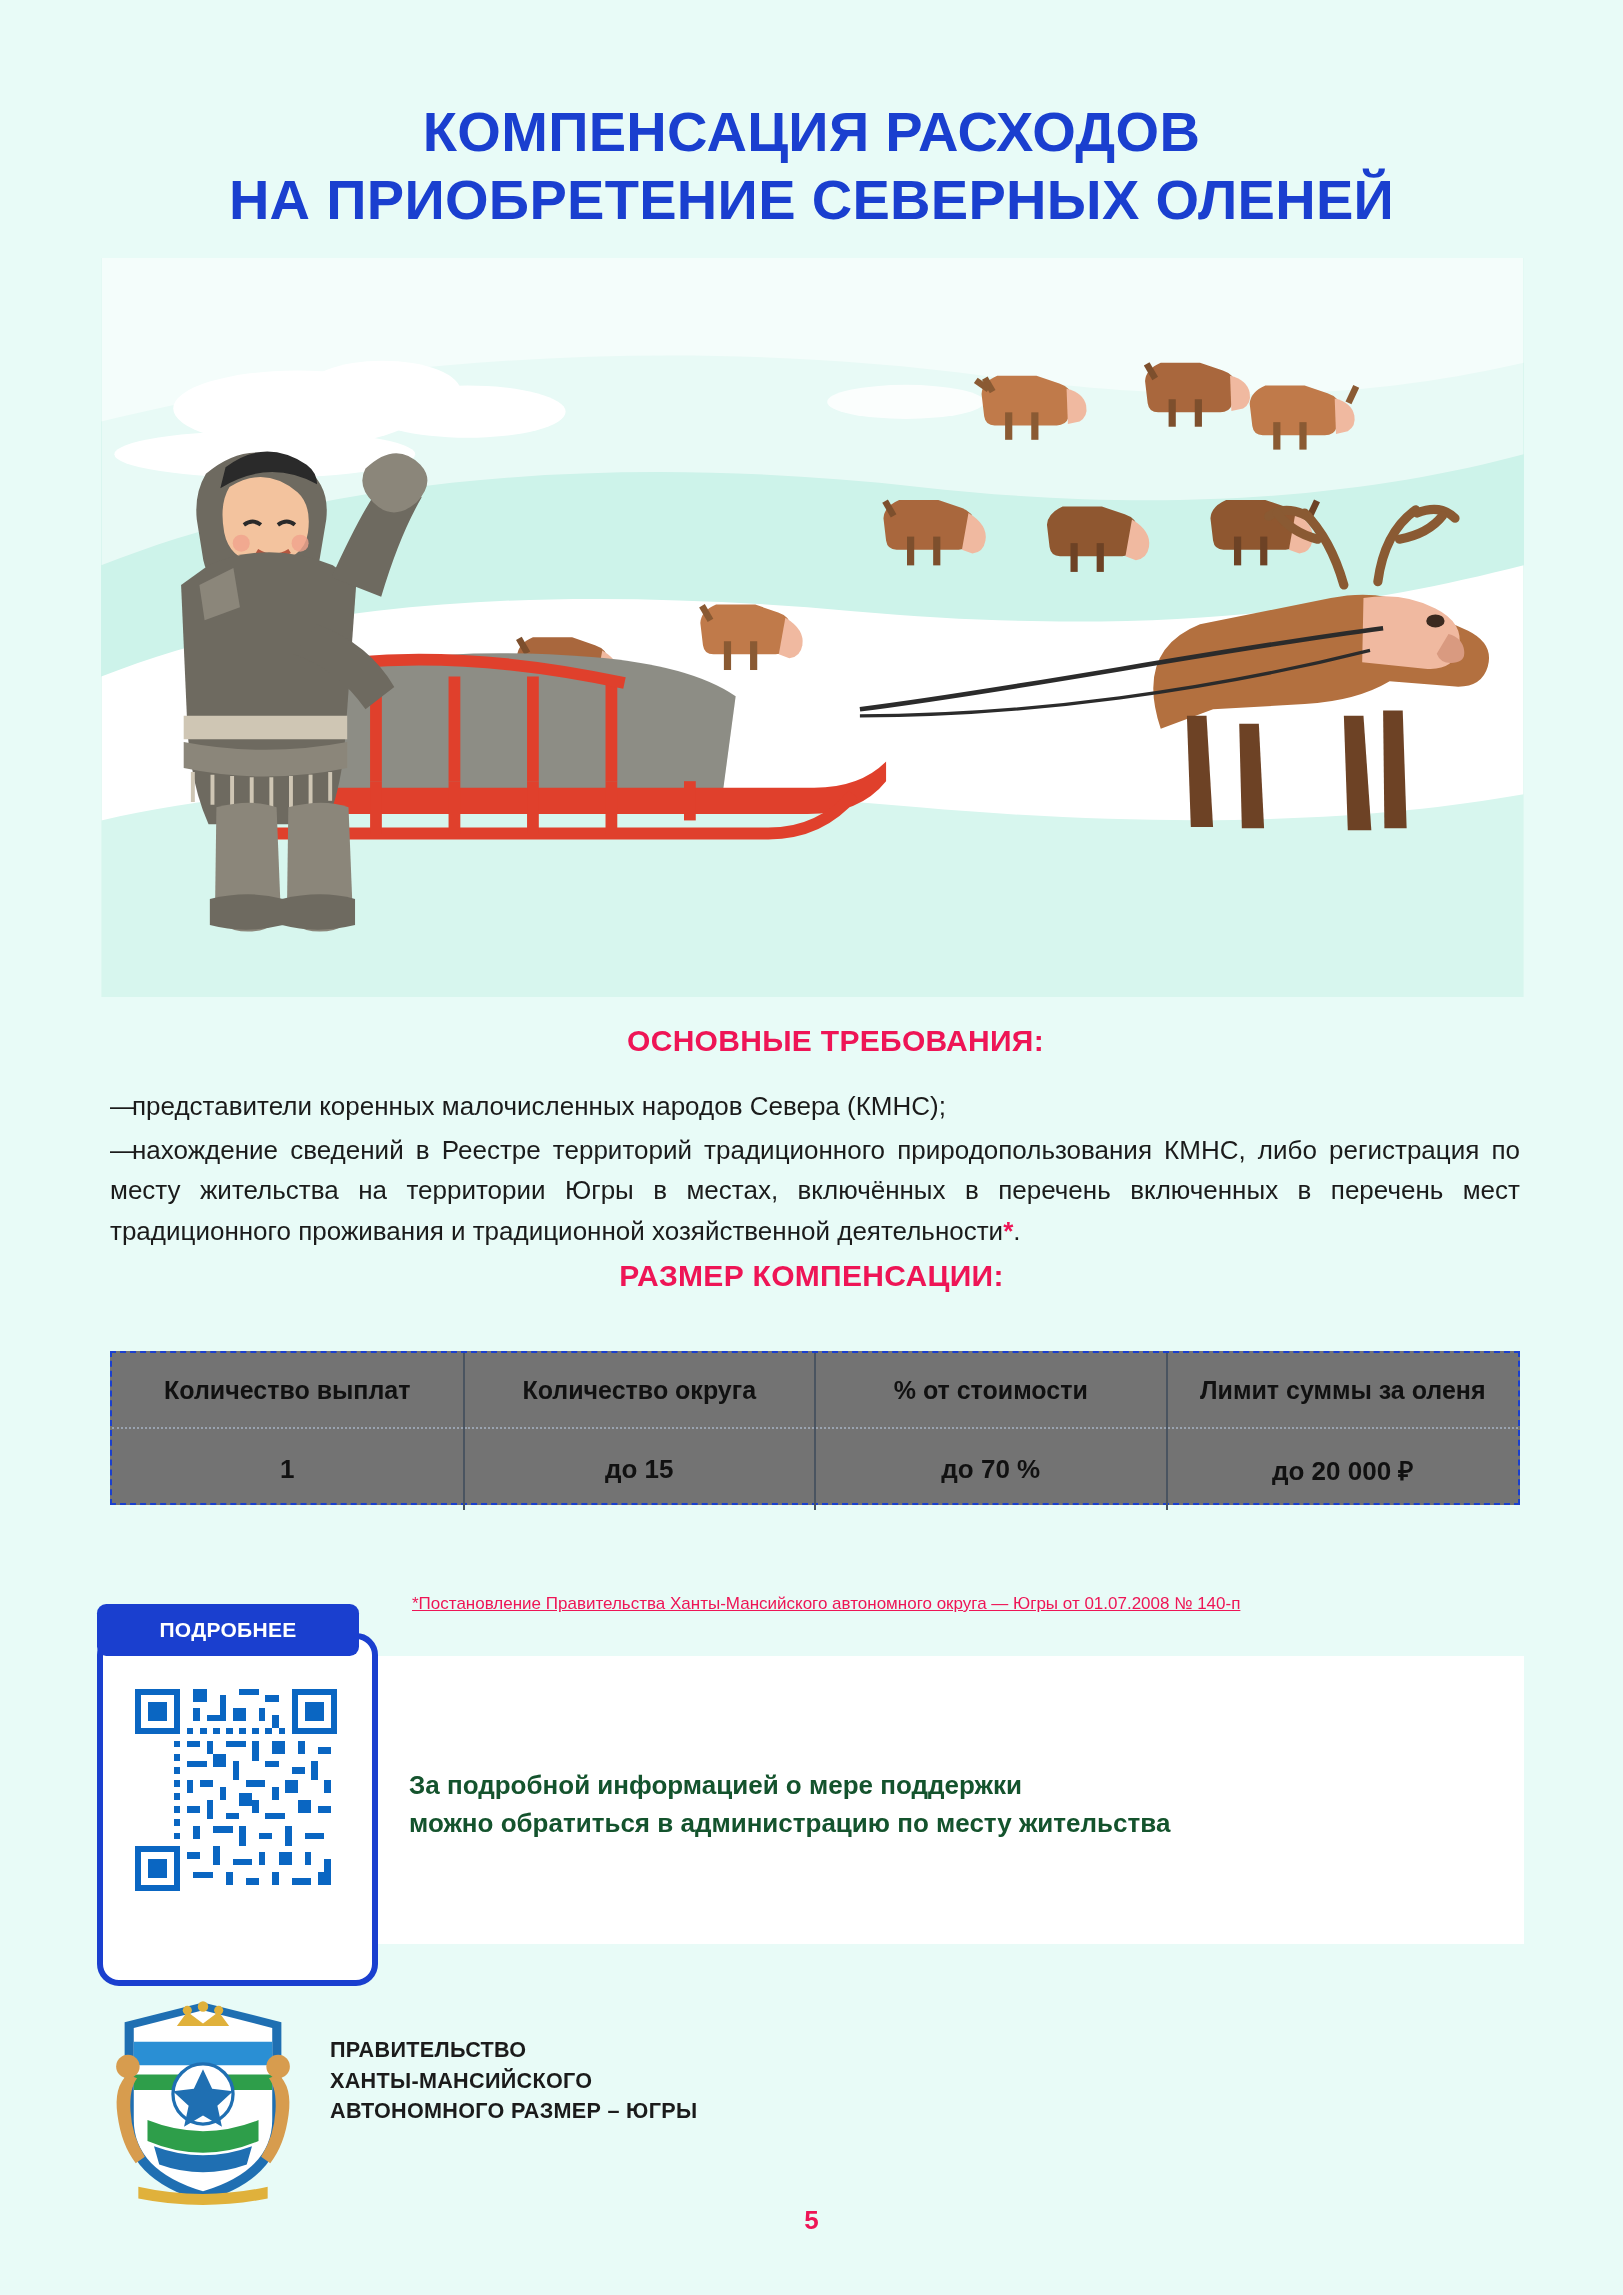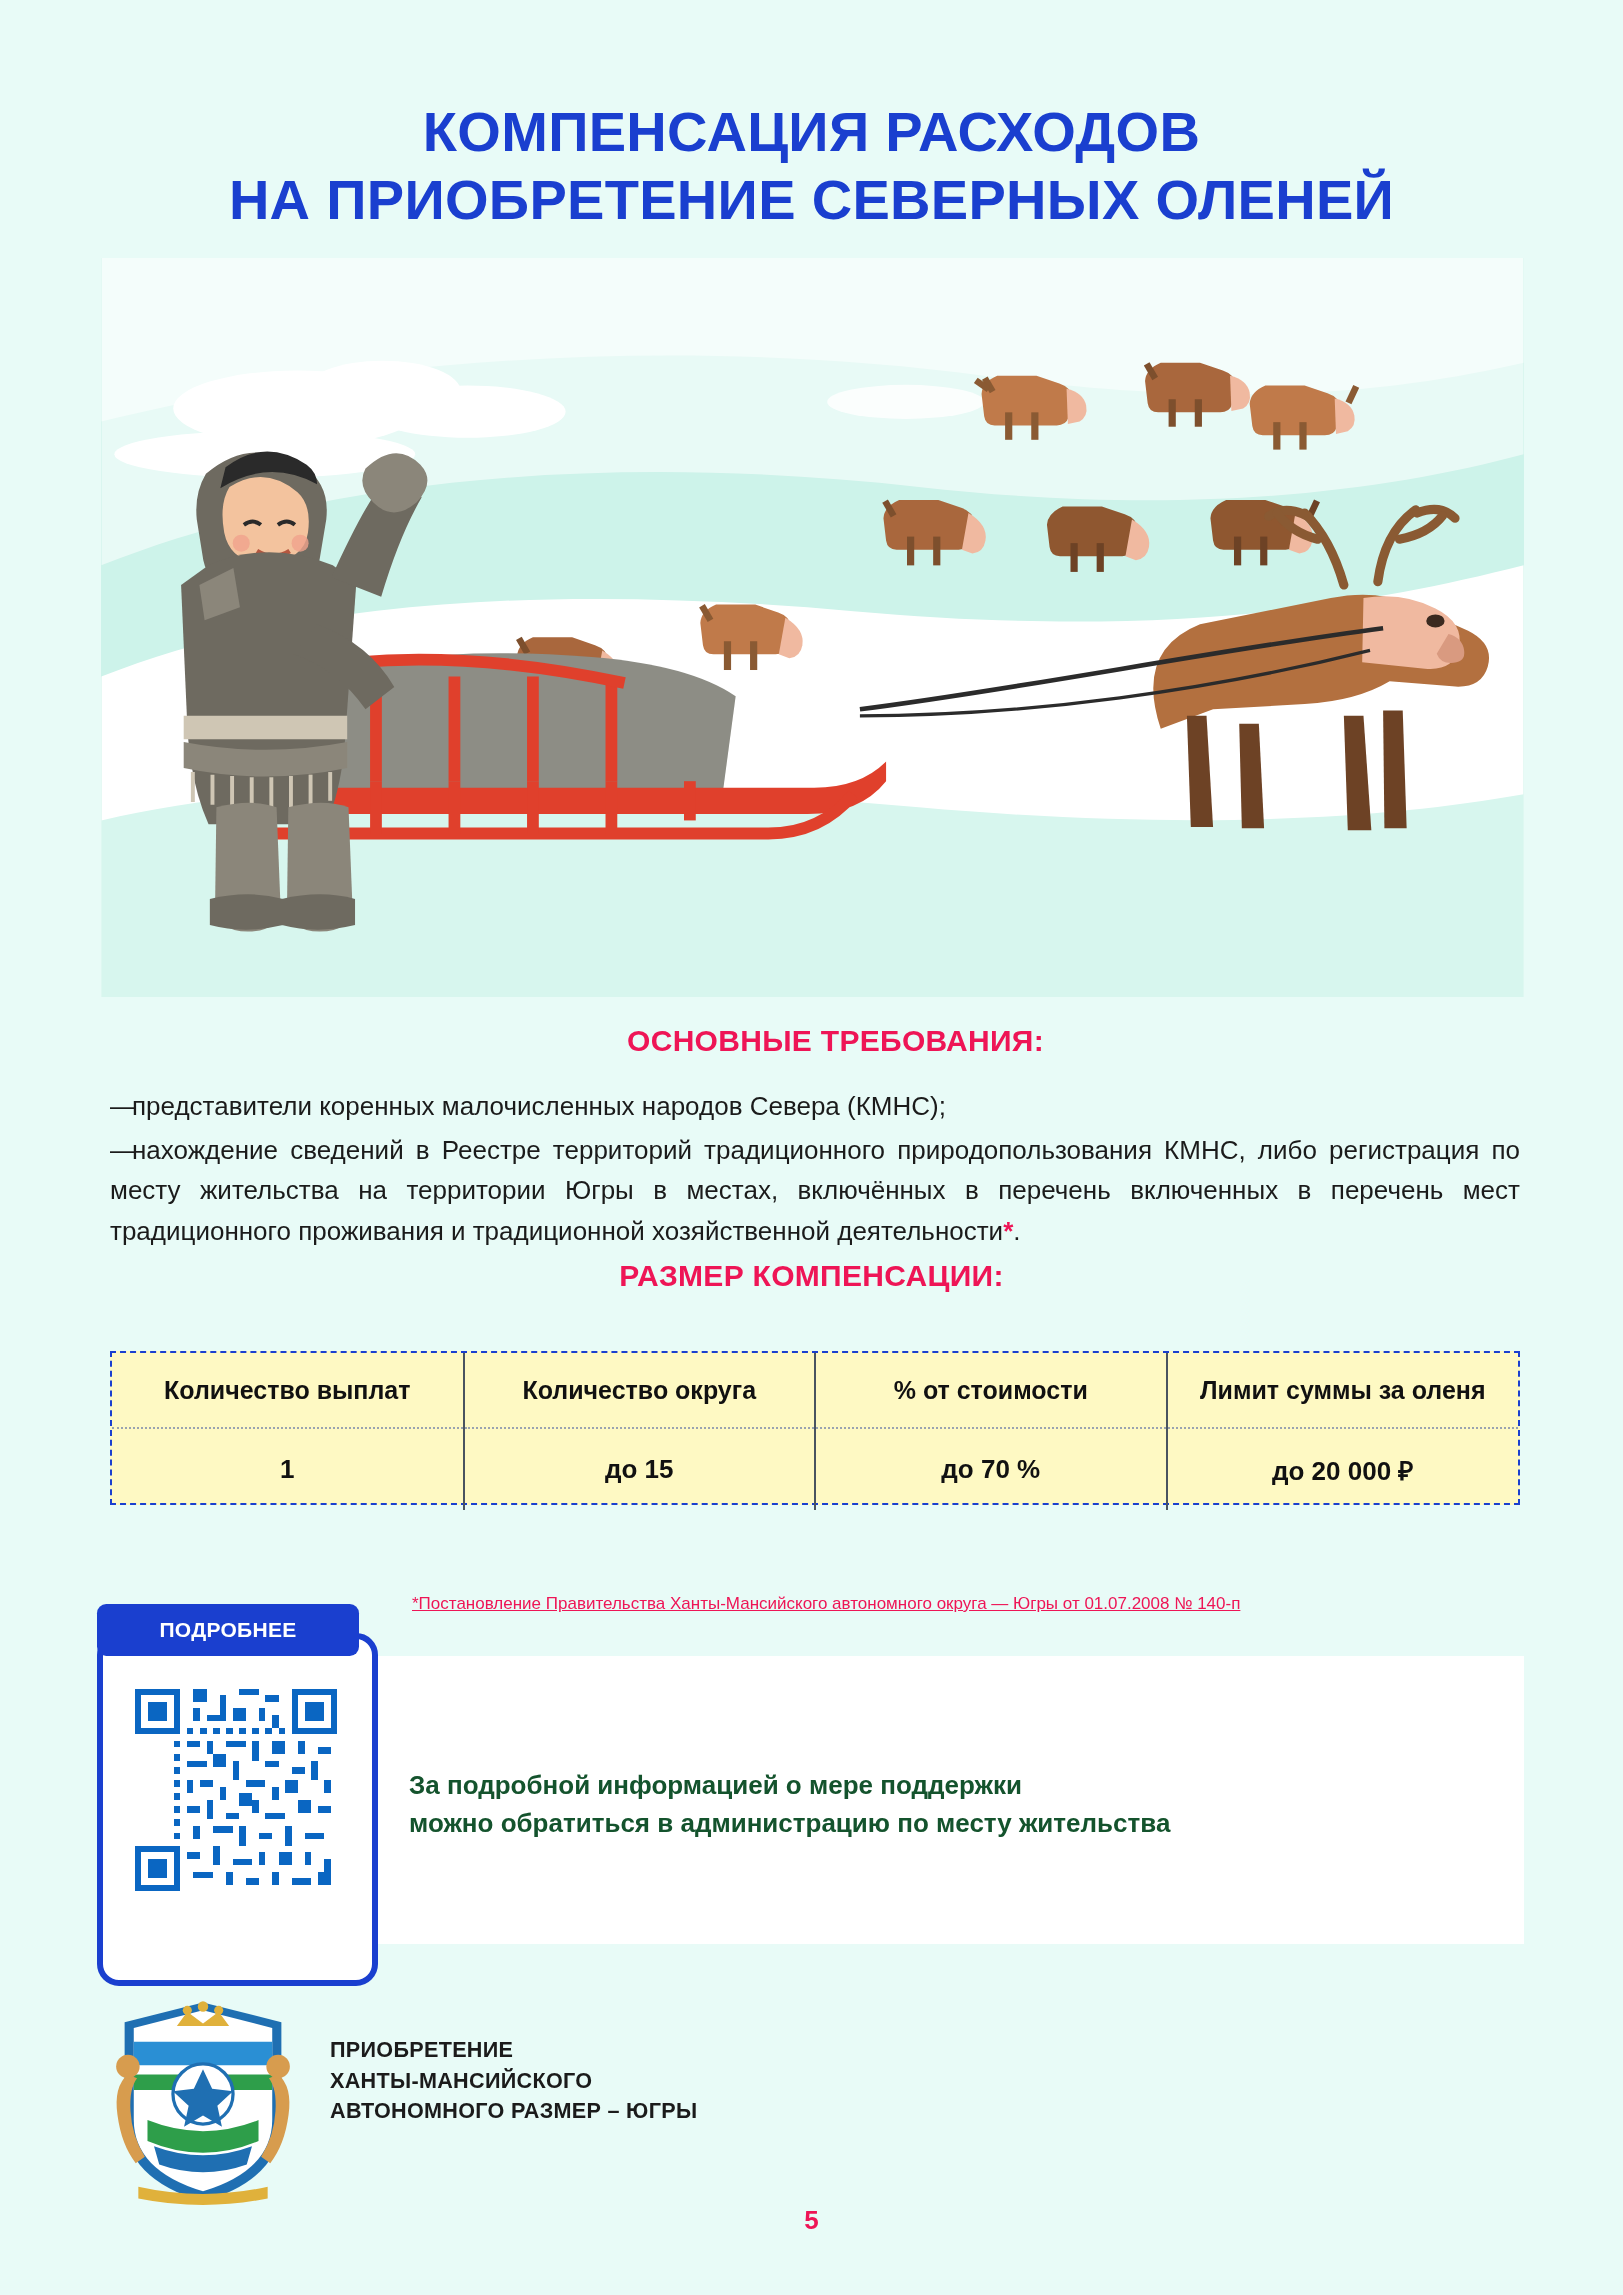--- a/index.html
+++ b/index.html
@@ -52,21 +52,21 @@
   }
   .req-block p{margin:0 0 3.9px 0;}
   .req-block .just{text-align:justify;}
   .dash{display:inline-block;width:22px;}
   .star{color:#ee1556;font-weight:bold;}
 
   
   .table-wrap{
     position:absolute;left:110px;top:1351px;width:1410px;height:154px;
     border:2.6px dashed #1a3fcf;
-    background:#fef9c3;
+    background:#737373;
     box-sizing:border-box;
   }
   table.comp{
     width:100%;height:100%;border-collapse:collapse;table-layout:fixed;
   }
   table.comp th{
     font-size:25px;font-weight:bold;color:#111;
     border-bottom:2px dotted #9aa3b0;
     border-right:2px solid #4a5460;
     height:72px;vertical-align:middle;
@@ -470,21 +470,21 @@
 
       <path d="M30,120 q-22,18 -16,62 q6,46 28,74 l14,-10 q-20,-32 -22,-70 q-2,-34 10,-50 z" fill="#d79c4e"></path>
       <path d="M260,120 q22,18 16,62 q-6,46 -28,74 l-14,-10 q20,-32 22,-70 q2,-34 -10,-50 z" fill="#d79c4e"></path>
       <circle cx="30" cy="108" r="18" fill="#d79c4e"></circle>
       <circle cx="260" cy="108" r="18" fill="#d79c4e"></circle>
       <path d="M46,292 q99,22 198,0 l0,18 q-99,20 -198,0 z" fill="#e0b13b"></path>
     </svg>
   </div>
 
   <div class="gov-text">
-    <div>ПРИОБРЕТЕНИЕ</div>
+    <div>ПРАВИТЕЛЬСТВО</div>
     <div>ХАНТЫ-МАНСИЙСКОГО</div>
     <div>АВТОНОМНОГО РАЗМЕР – ЮГРЫ</div>
   </div>
 
   <div class="page-num">5</div>
 
 </div>
 
 
 </body></html>

